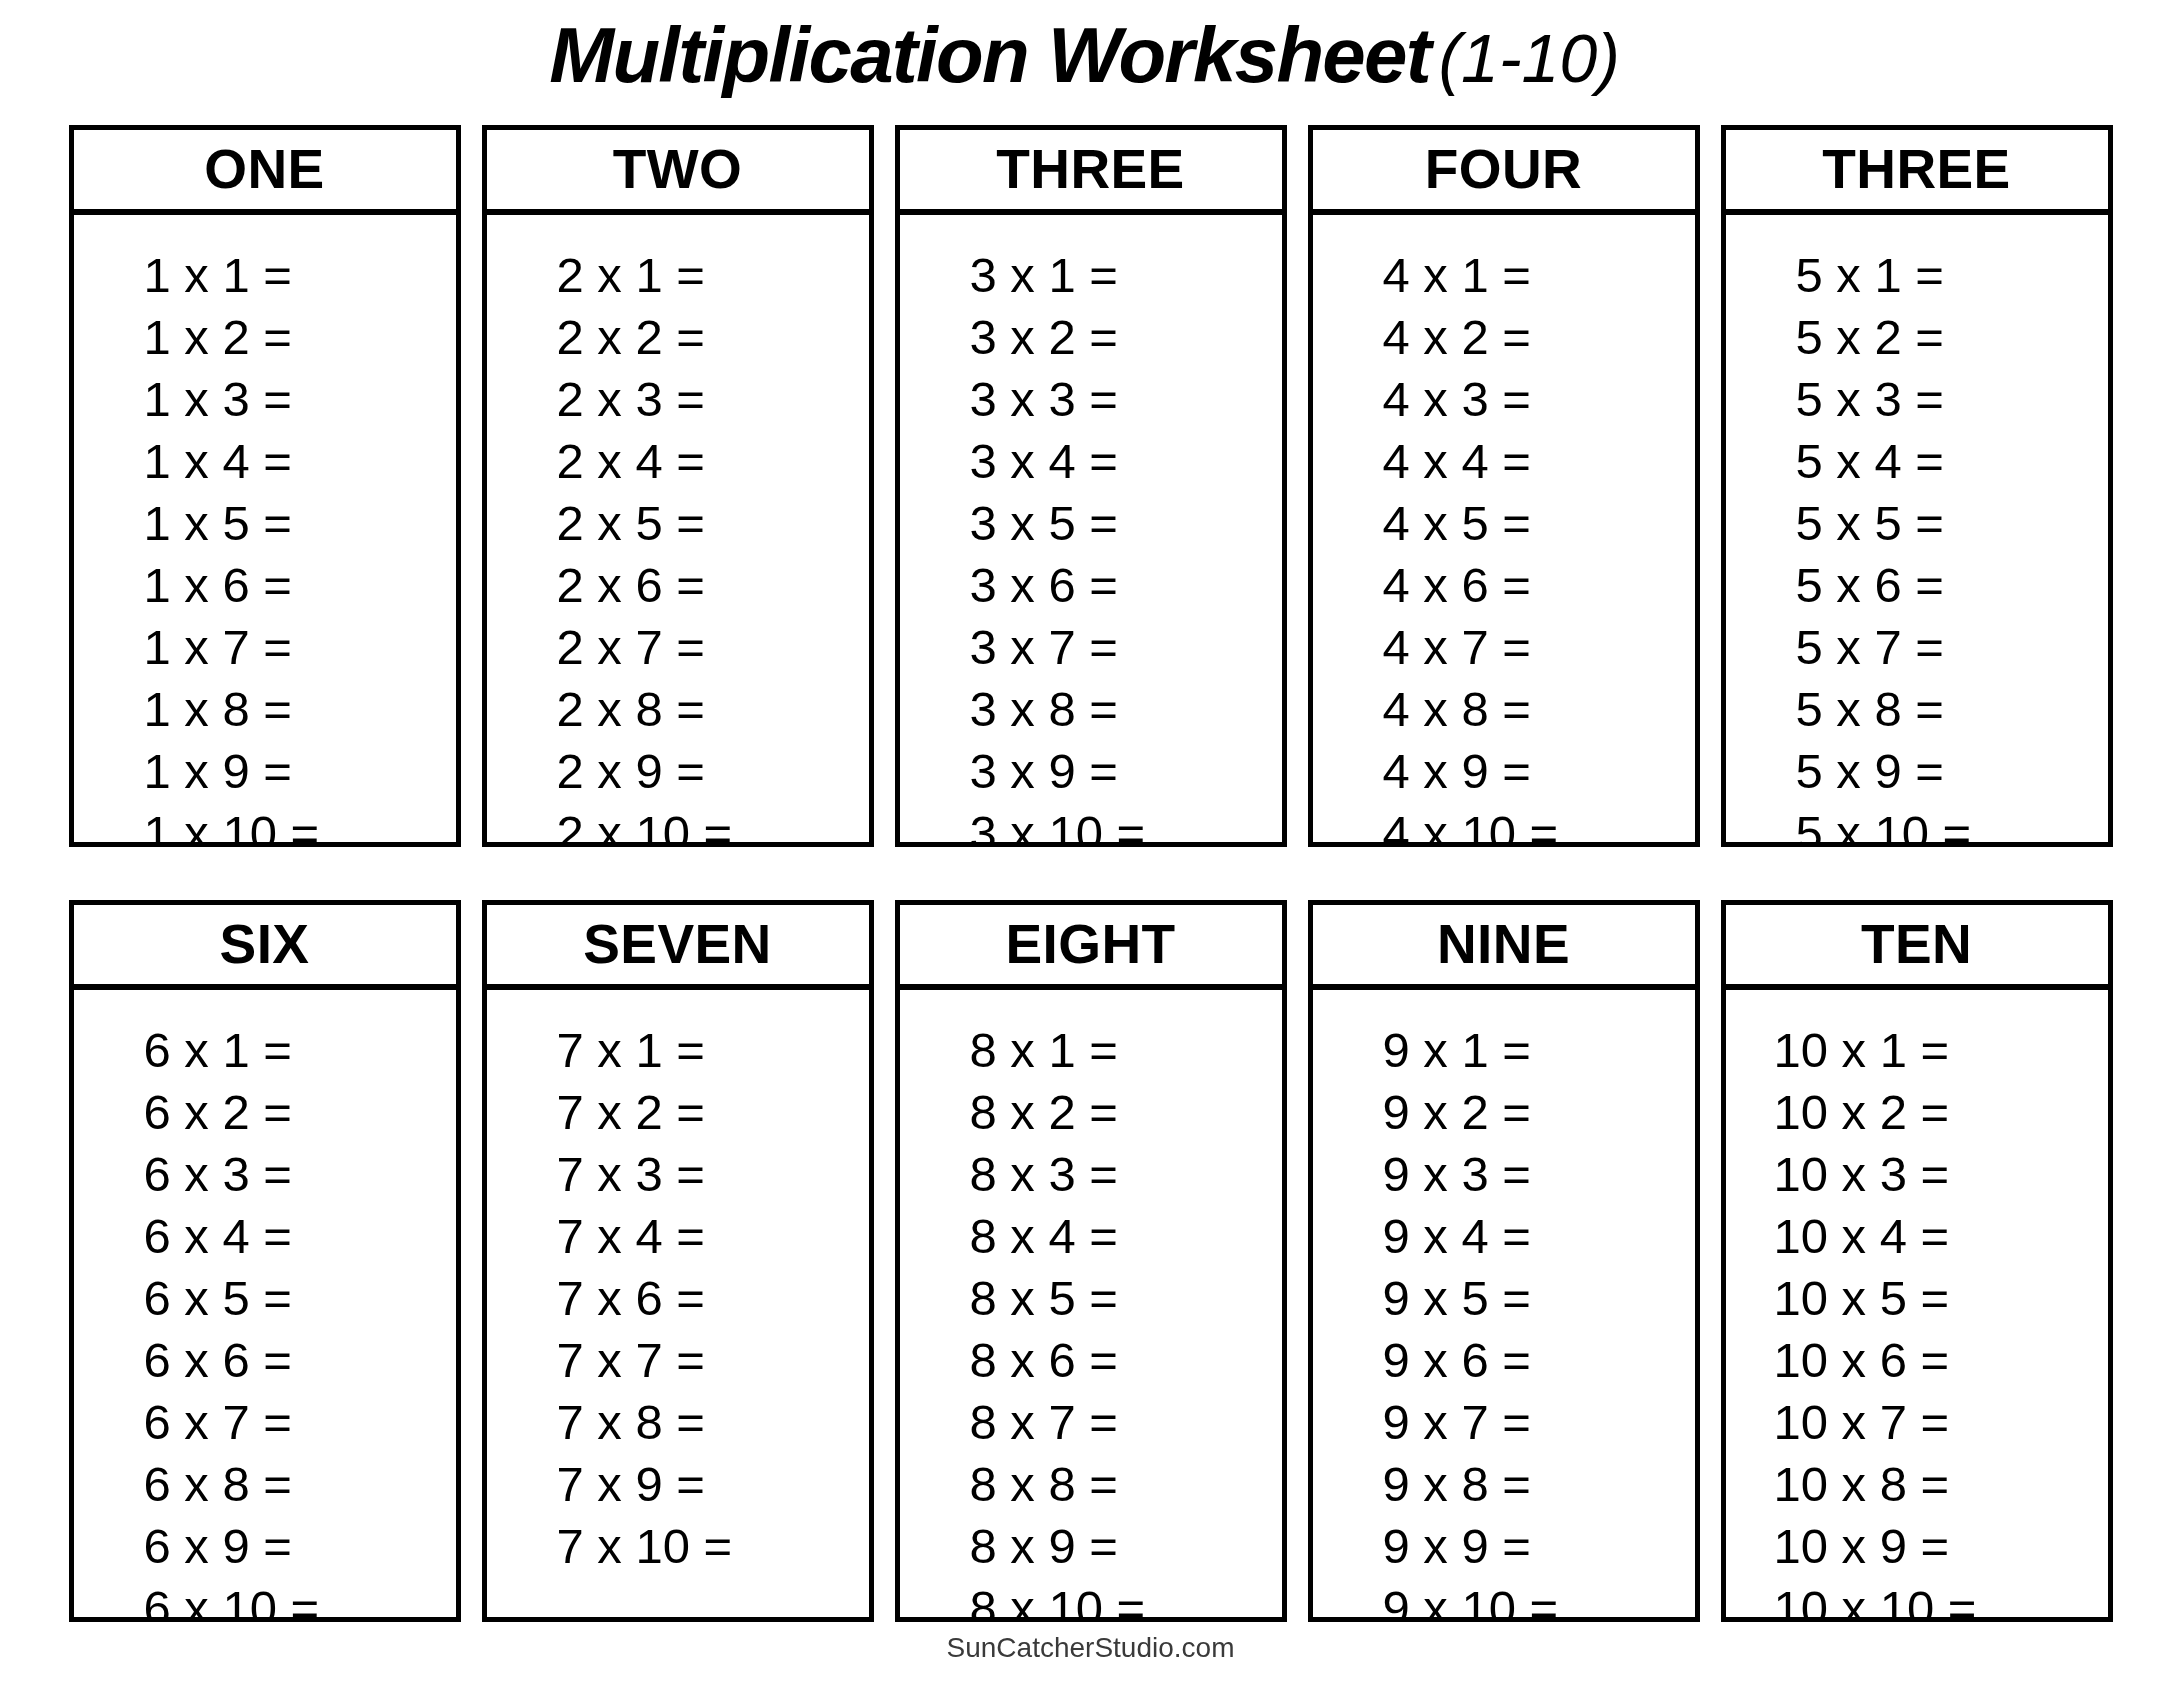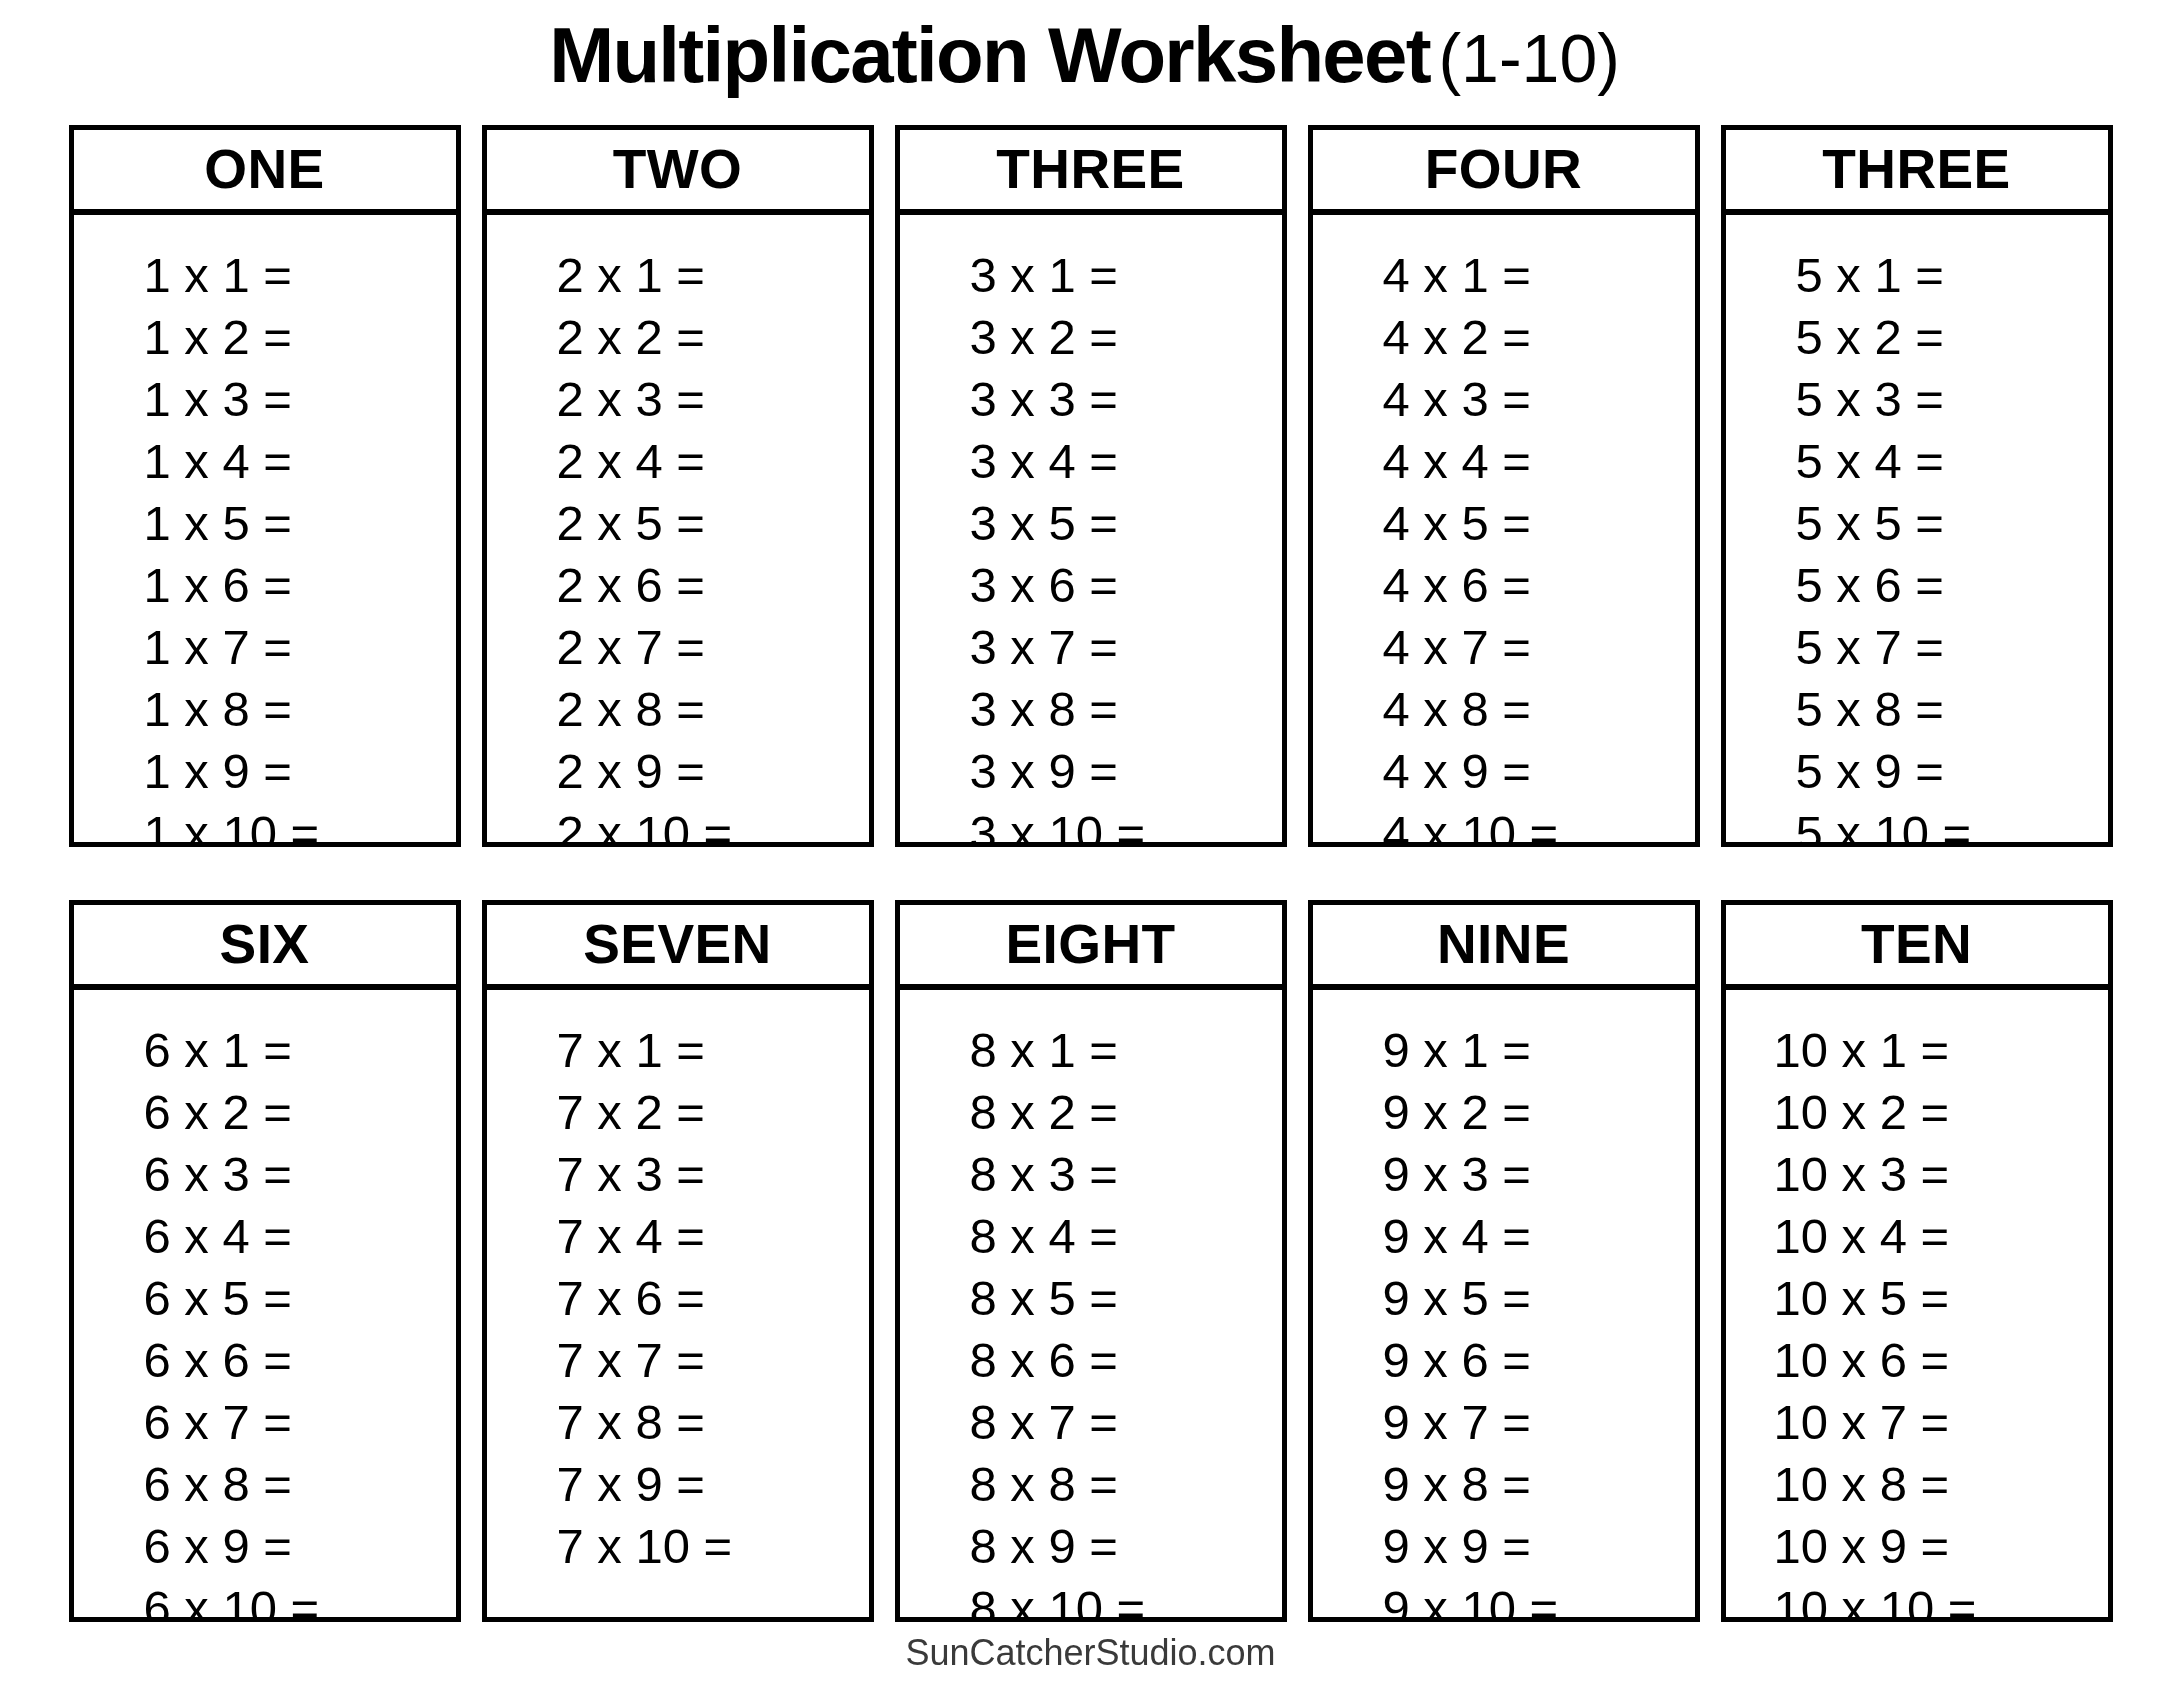--- a/index.html
+++ b/index.html
@@ -10,20 +10,21 @@
     color: #000000;
     font-family: "Liberation Sans", sans-serif;
   }
   .page-header { text-align: center; }
   .page-title {
     margin: 12px 12px 0 0;
     font-size: 78px;
     line-height: 1.12;
     font-weight: 900;
     letter-spacing: -1.7px;
+    font-style: italic;
   }
   .title-range {
     font-weight: 400;
     font-size: 68px;
     letter-spacing: 0;
     margin-left: 8.5px;
   }
   .grid {
     width: 2044px;
     margin: 25.6px auto 0 auto;
@@ -55,21 +56,21 @@
   .mult-table.factor-10 .table-body { padding-left: 48px; }
   .problem-row {
     height: 62px;
     line-height: 62px;
     font-size: 49px;
     white-space: pre;
   }
   .page-footer {
     text-align: center;
     margin-top: 10.2px;
-    font-size: 36px;
+    font-size: 28px;
     color: #3a3a3a;
   }
 </style>
 </head>
 <body>
 
 <header class="page-header">
   <h1 class="page-title"><span class="title-main">Multiplication Worksheet</span><span class="title-range">(1-10)</span></h1>
 </header>
 

